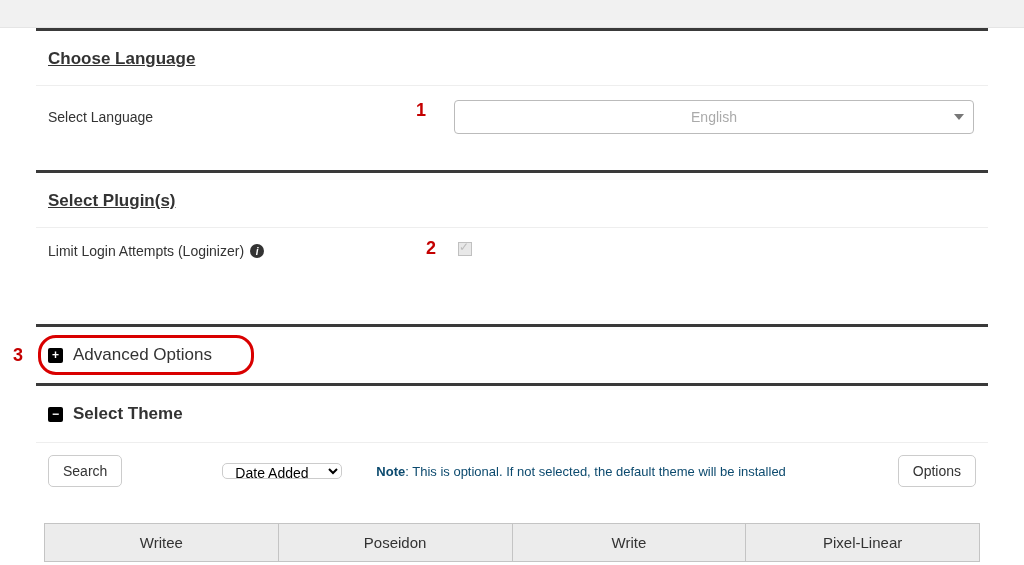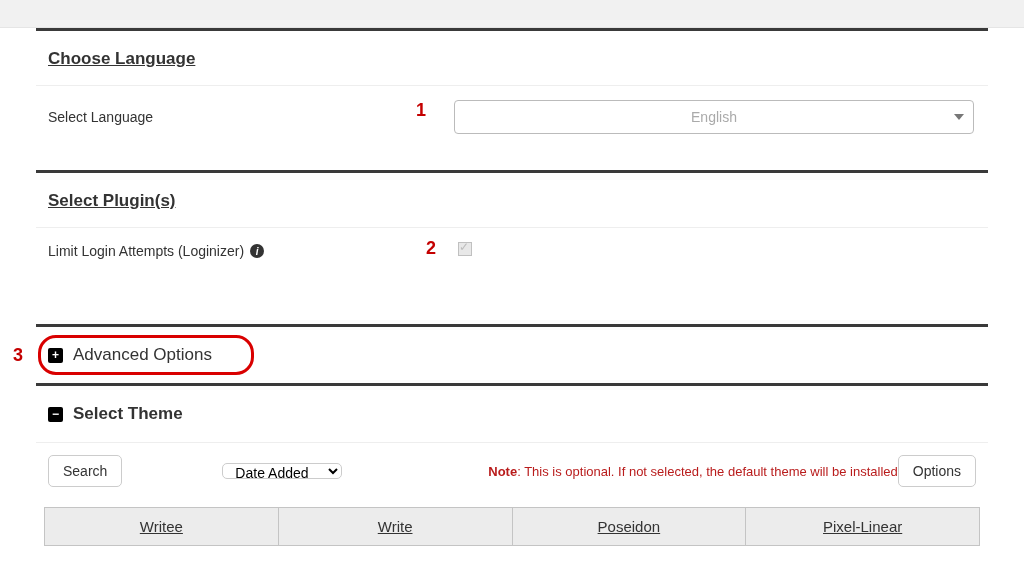--- a/index.html
+++ b/index.html
@@ -163,30 +163,29 @@
       width: 120px;
       height: 16px;
       border: 1px solid #ccc;
       border-radius: 5px;
       padding: 0 8px;
       font-size: 14px;
       background: #fff;
     }
     .note {
       font-size: 13px;
-      color: #b91c1c;
+      color: #0c4a6e;
       flex: 1;
-      text-align: right;
+      text-align: left;
       margin-left: 34px;
     }
     .note b { font-weight: 700; }
     .theme-grid {
       display: flex;
-      margin: 0 8px;
-      text-decoration: underline;
+      margin: 16px 8px;
     }
     .theme-cell {
       flex: 1;
       border: 1px solid #c4c4c4;
       background: #ececec;
       text-align: center;
       padding: 10px 0;
       font-size: 15px;
       color: #333;
       cursor: pointer;
@@ -261,18 +260,18 @@
       <option>Date Added</option>
     </select>
     <div class="note">
       <b>Note</b><span>: This is optional. If not selected, the default theme will be installed</span>
     </div>
     <button class="btn">Options</button>
   </div>
 
   <div class="theme-grid">
     <div class="theme-cell">Writee</div>
+    <div class="theme-cell">Poseidon</div>
     <div class="theme-cell">Write</div>
-    <div class="theme-cell">Poseidon</div>
     <div class="theme-cell">Pixel-Linear</div>
   </div>
 
 </div>
 
 </body></html>

